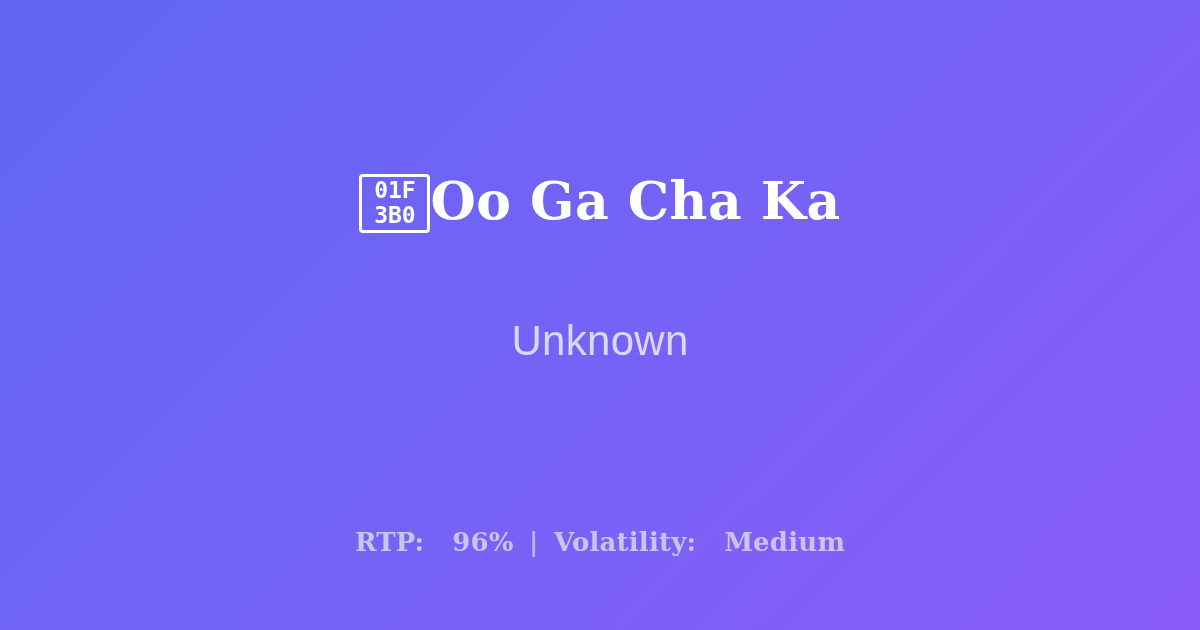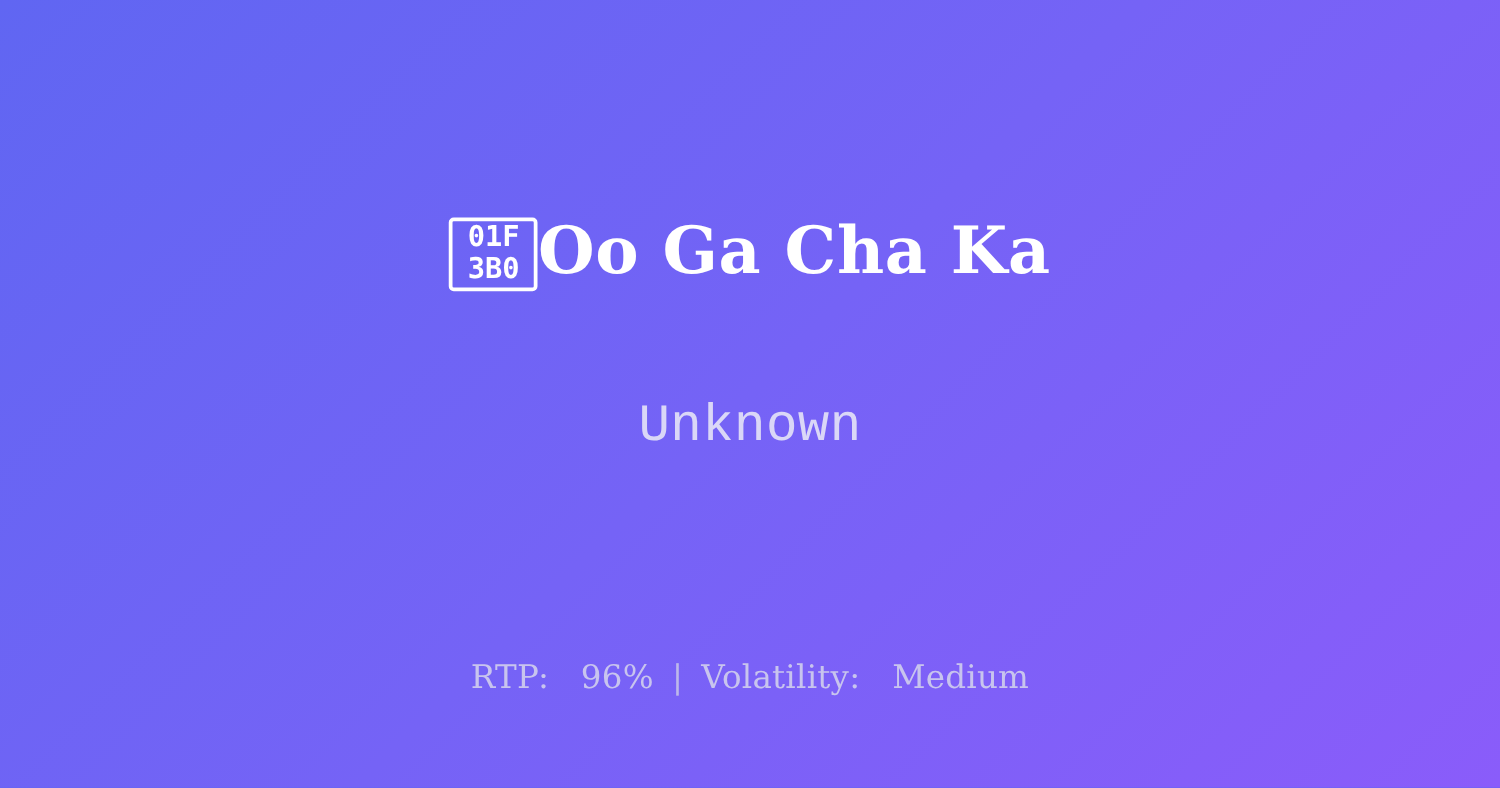--- a/index.html
+++ b/index.html
@@ -84,38 +84,38 @@
     font-weight: 700;
     font-size: 52px;
     line-height: 84px;
     color: #FFFFFF;
     letter-spacing: 0.5px;
     white-space: nowrap;
   }
 
   .subtitle {
     margin-top: 38px;
-    font-family: Liberation Mono, monospace;
+    font-family: Liberation Sans, sans-serif;
     font-weight: 400;
     font-size: 42px;
     line-height: 50px;
     color: #DAD7F7;
     letter-spacing: 0.3px;
     white-space: nowrap;
   }
 
   
   .meta {
     position: absolute;
     left: 0;
     right: 0;
     top: 526px;
     text-align: center;
     font-family: "DejaVu Serif", "Liberation Serif", serif;
-    font-weight: 400;
+    font-weight: 700;
     font-size: 26px;
     line-height: 32px;
     color: #C8C4EE;
     letter-spacing: 0.2px;
     white-space: nowrap;
   }
 
   .meta-sep {
     padding: 0 6px;
     color: #BDB8EA;

